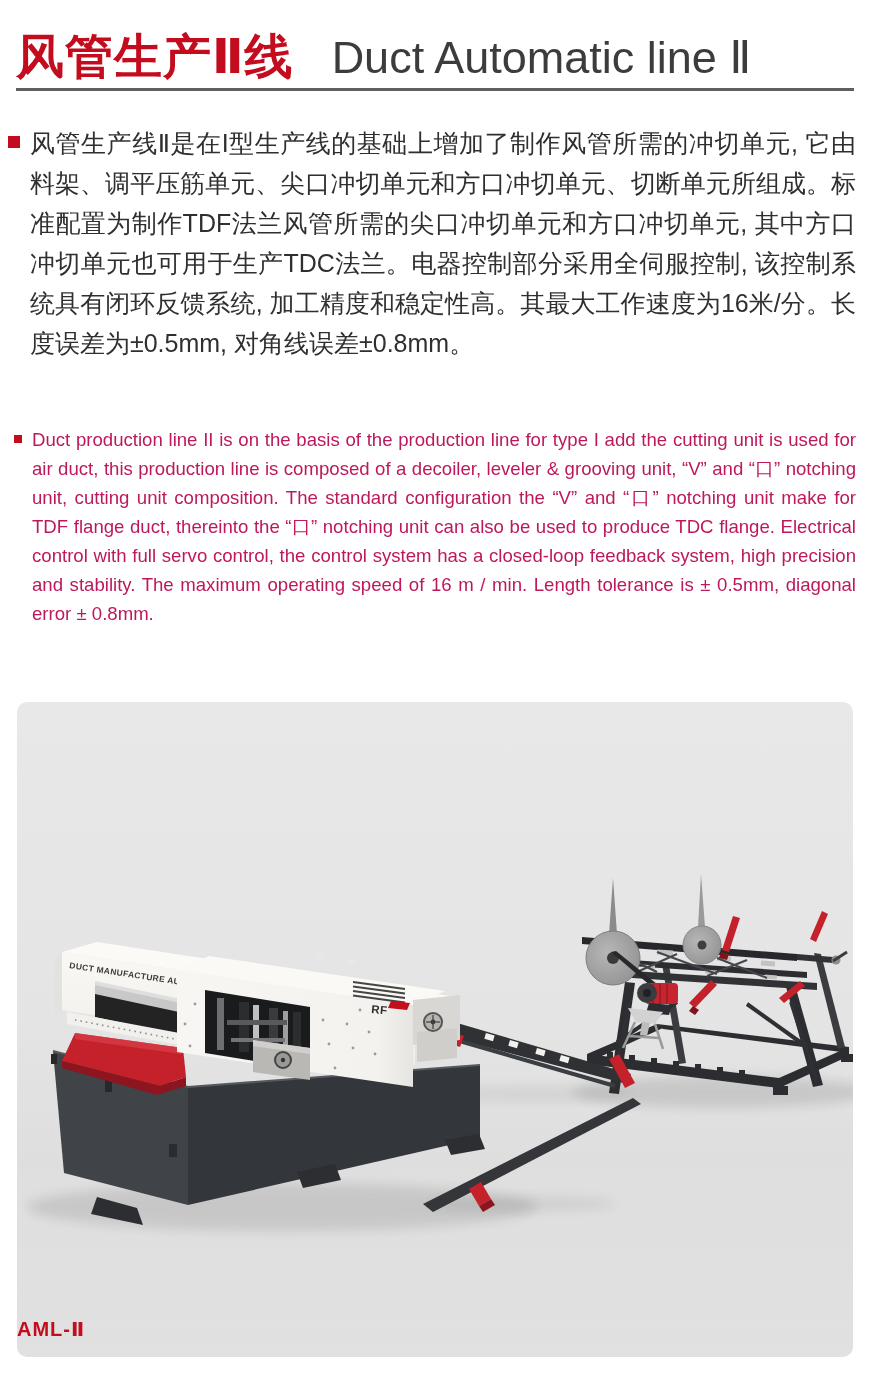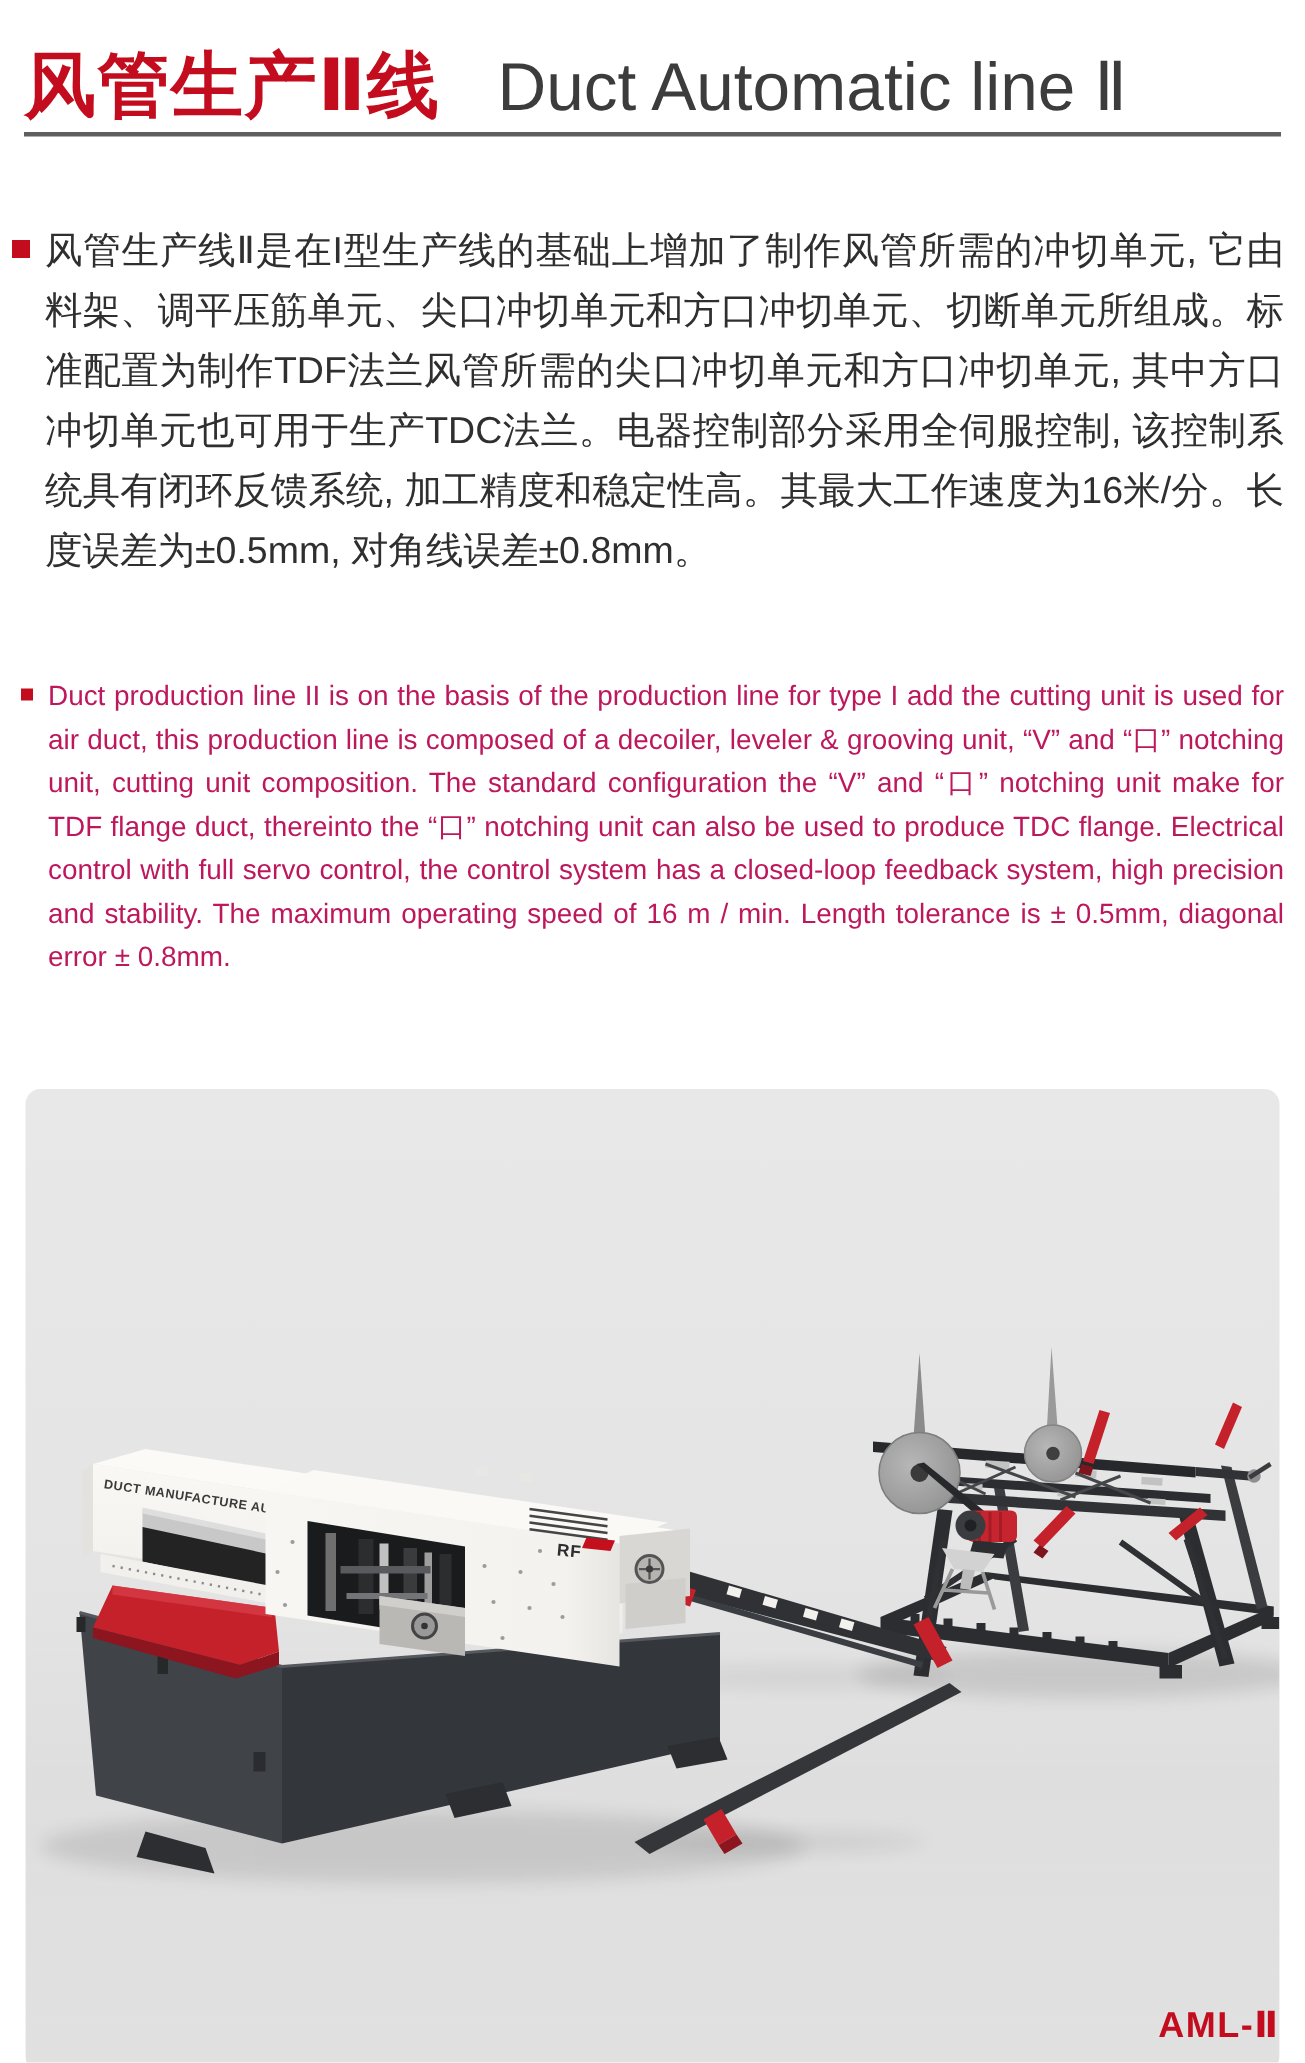--- a/index.html
+++ b/index.html
@@ -10,39 +10,39 @@
   }
   
   .header{padding:10px 16px 0 16px;text-align:center;}
   .titles{display:flex;align-items:baseline;height:66px;}
   .title-cn{font-size:48px;font-weight:700;color:#c30d1e;letter-spacing:1px;white-space:nowrap;}
   .title-en{font-size:45px;font-weight:400;color:#3c3c3c;margin-left:38px;white-space:nowrap;margin-top:21px;}
   .divider{border:none;border-top:3px solid #5f5f5f;margin:12px 0 0 0;}
   
   .para{position:relative;text-align:justify;}
   .para-cn{
-    margin:56px 14px 0 30px;font-size:25px;line-height:40px;color:#2f2f2f;
+    margin:32px 14px 0 30px;font-size:25px;line-height:40px;color:#2f2f2f;
     letter-spacing:0px;
   }
   .para-en{
     margin:62px 14px 0 32px;font-size:18.6px;line-height:29px;color:#be185d;
   }
   .bullet{position:absolute;background:#c30d1e;display:block;}
   .bullet-lg{left:-22px;top:13px;width:12px;height:12px;}
   .bullet-sm{left:-18px;top:10px;width:8px;height:8px;}
   
   .photo{
     margin:74px 17px 0 17px;width:836px;height:655px;border-radius:10px;
     position:relative;overflow:hidden;
     background:linear-gradient(180deg,#e8e8e8 0%,#e5e5e5 40%,#e2e2e2 70%,#eaeaea 100%);
   }
   .photo svg{position:absolute;left:0;top:0;}
   .caption{
-    position:absolute;left:0;right:0;bottom:16px;text-align:right;
-    font-size:24px;font-weight:700;color:#c30d1e;letter-spacing:1px;
+    position:absolute;left:0;right:0;bottom:16px;text-align:left;
+    font-size:20px;font-weight:700;color:#c30d1e;letter-spacing:1px;
   }
 </style>
 </head>
 <body>
 
 <header class="header">
   <div class="titles">
     <span class="title-cn">风管生产Ⅱ线</span>
     <span class="title-en">Duct Automatic line Ⅱ</span>
   </div>

